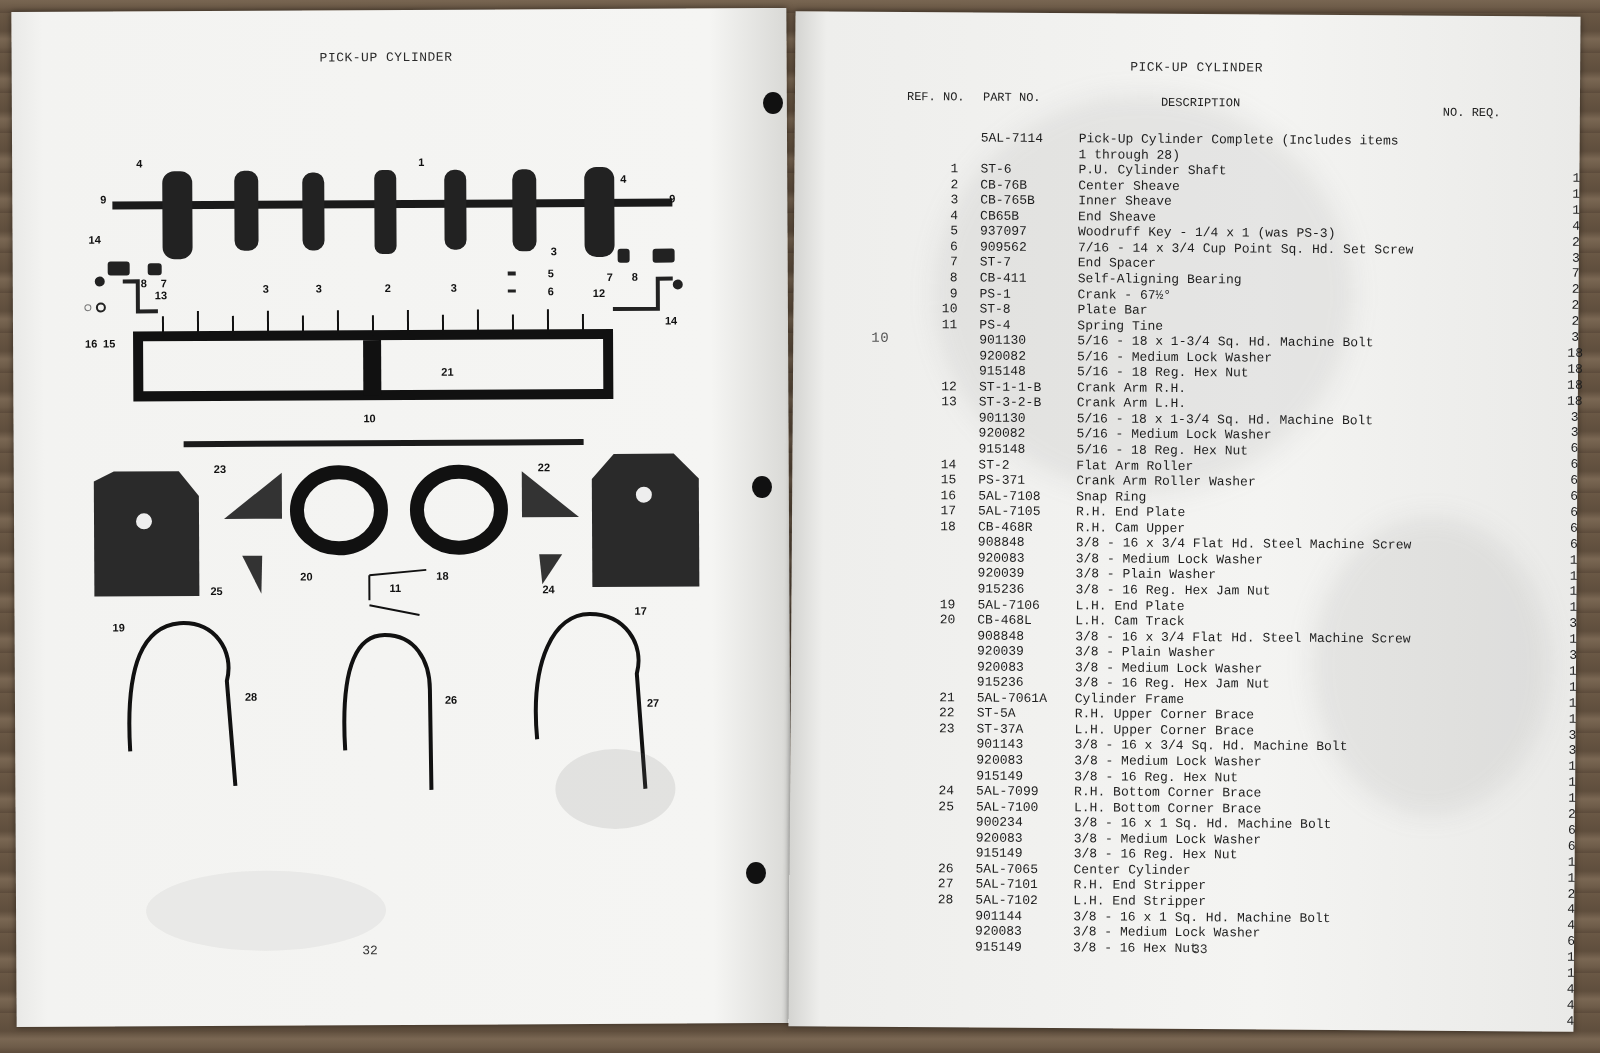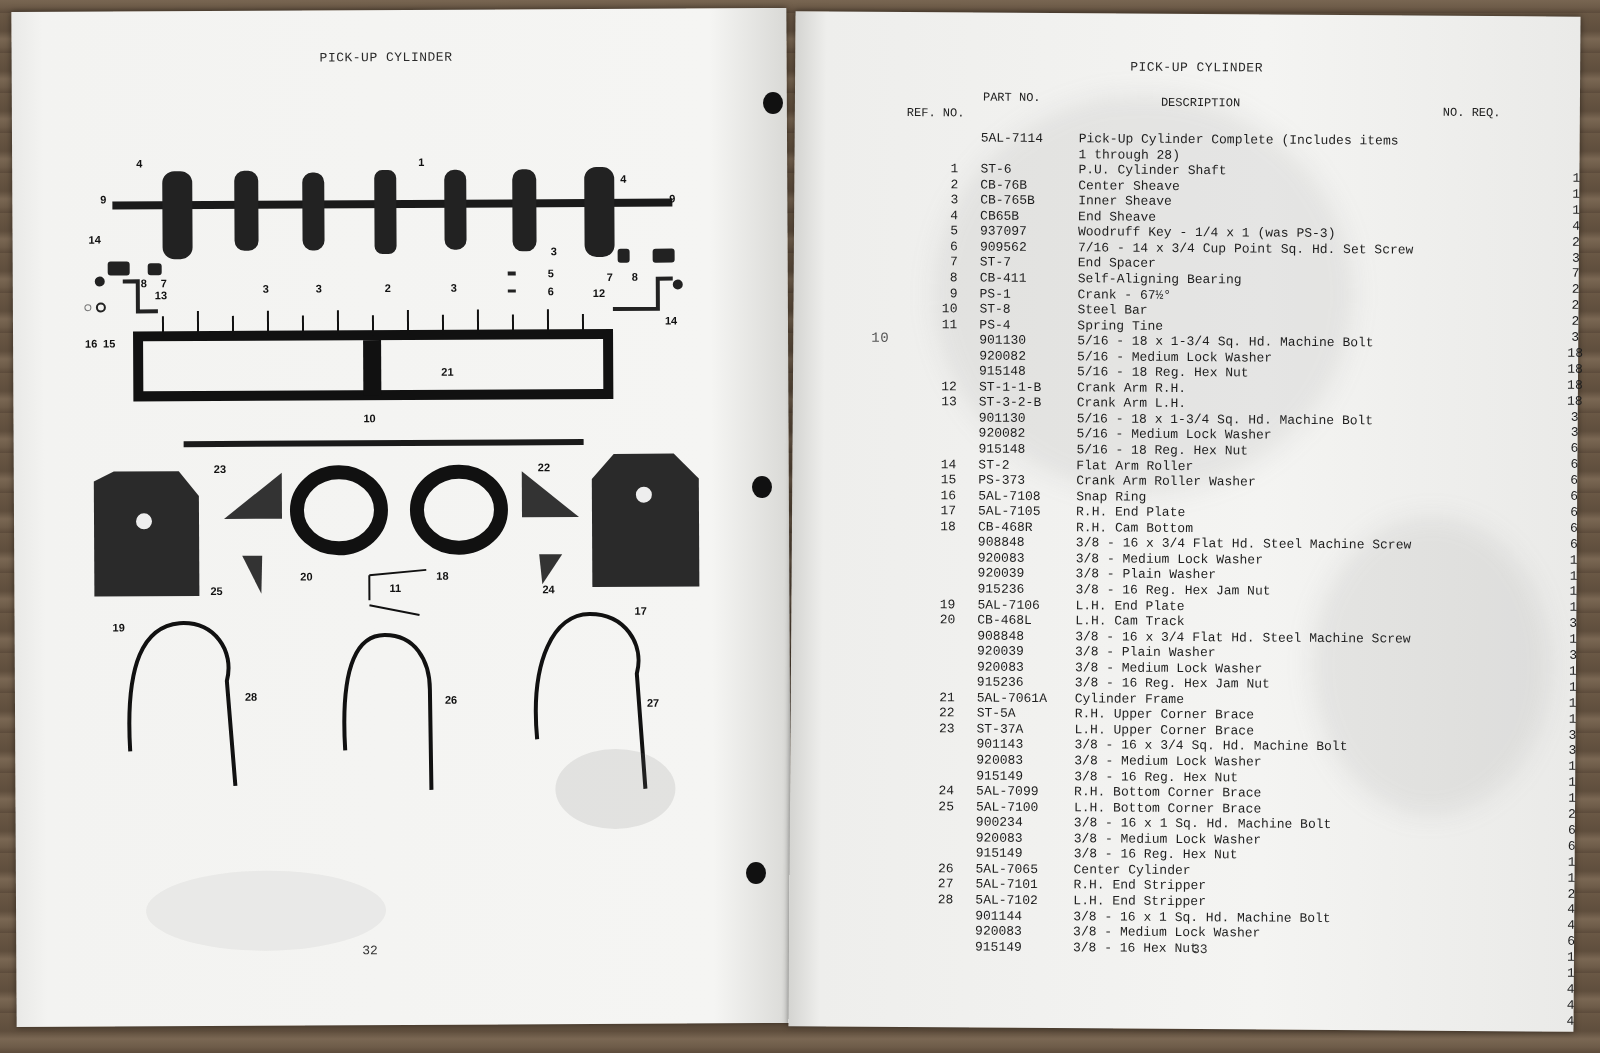--- a/index.html
+++ b/index.html
@@ -155,21 +155,21 @@
 <div class="hole" style="left:746px;top:862px"></div>
 <div class="hole" style="left:791px;top:872px"></div>
 
 <div class="page right">
   <div class="smudge" style="left:140px;top:80px;width:420px;height:400px;"></div>
   <div class="smudge" style="left:520px;top:500px;width:240px;height:300px;"></div>
 
   <div class="page-title" style="left:335px;top:46px;">PICK-UP CYLINDER</div>
 
   <div class="tbl">
-    <div class="hdr" style="left:0;top:16px">REF. NO.</div>
+    <div class="hdr" style="left:0;top:0">REF. NO.</div>
     <div class="hdr" style="left:76px;top:0">PART NO.</div>
     <div class="hdr" style="left:254px;top:4px">DESCRIPTION</div>
     <div class="hdr" style="left:536px;top:12px">NO. REQ.</div>
     <div id="rows">
         <div class="row" style="top: 40px;">
           <span class="ref"></span>
           <span class="part">5AL-7114</span>
           <span class="desc">Pick-Up Cylinder Complete (Includes items</span>
         </div>
         <div class="row" style="top: 55.55px;">
@@ -218,21 +218,21 @@
           <span class="desc">Self-Aligning Bearing</span>
         </div>
         <div class="row" style="top: 195.5px;">
           <span class="ref">9</span>
           <span class="part">PS-1</span>
           <span class="desc">Crank - 67½°</span>
         </div>
         <div class="row" style="top: 211.05px;">
           <span class="ref">10</span>
           <span class="part">ST-8</span>
-          <span class="desc">Steel Bar</span>
+          <span class="desc">Plate Bar</span>
         </div>
         <div class="row" style="top: 226.6px;">
           <span class="ref">11</span>
           <span class="part">PS-4</span>
           <span class="desc">Spring Tine</span>
         </div>
         <div class="row" style="top: 242.15px;">
           <span class="ref"></span>
           <span class="part">901130</span>
           <span class="desc">5/16 - 18 x 1-3/4 Sq. Hd. Machine Bolt</span>
@@ -272,37 +272,37 @@
           <span class="part">915148</span>
           <span class="desc">5/16 - 18 Reg. Hex Nut</span>
         </div>
         <div class="row" style="top: 366.55px;">
           <span class="ref">14</span>
           <span class="part">ST-2</span>
           <span class="desc">Flat Arm Roller</span>
         </div>
         <div class="row" style="top: 382.1px;">
           <span class="ref">15</span>
-          <span class="part">PS-373</span>
+          <span class="part">PS-371</span>
           <span class="desc">Crank Arm Roller Washer</span>
         </div>
         <div class="row" style="top: 397.65px;">
           <span class="ref">16</span>
           <span class="part">5AL-7108</span>
           <span class="desc">Snap Ring</span>
         </div>
         <div class="row" style="top: 413.2px;">
           <span class="ref">17</span>
           <span class="part">5AL-7105</span>
           <span class="desc">R.H. End Plate</span>
         </div>
         <div class="row" style="top: 428.75px;">
           <span class="ref">18</span>
           <span class="part">CB-468R</span>
-          <span class="desc">R.H. Cam Bottom</span>
+          <span class="desc">R.H. Cam Upper</span>
         </div>
         <div class="row" style="top: 444.3px;">
           <span class="ref"></span>
           <span class="part">908848</span>
           <span class="desc">3/8 - 16 x 3/4 Flat Hd. Steel Machine Screw</span>
         </div>
         <div class="row" style="top: 459.85px;">
           <span class="ref"></span>
           <span class="part">920083</span>
           <span class="desc">3/8 - Medium Lock Washer</span>

